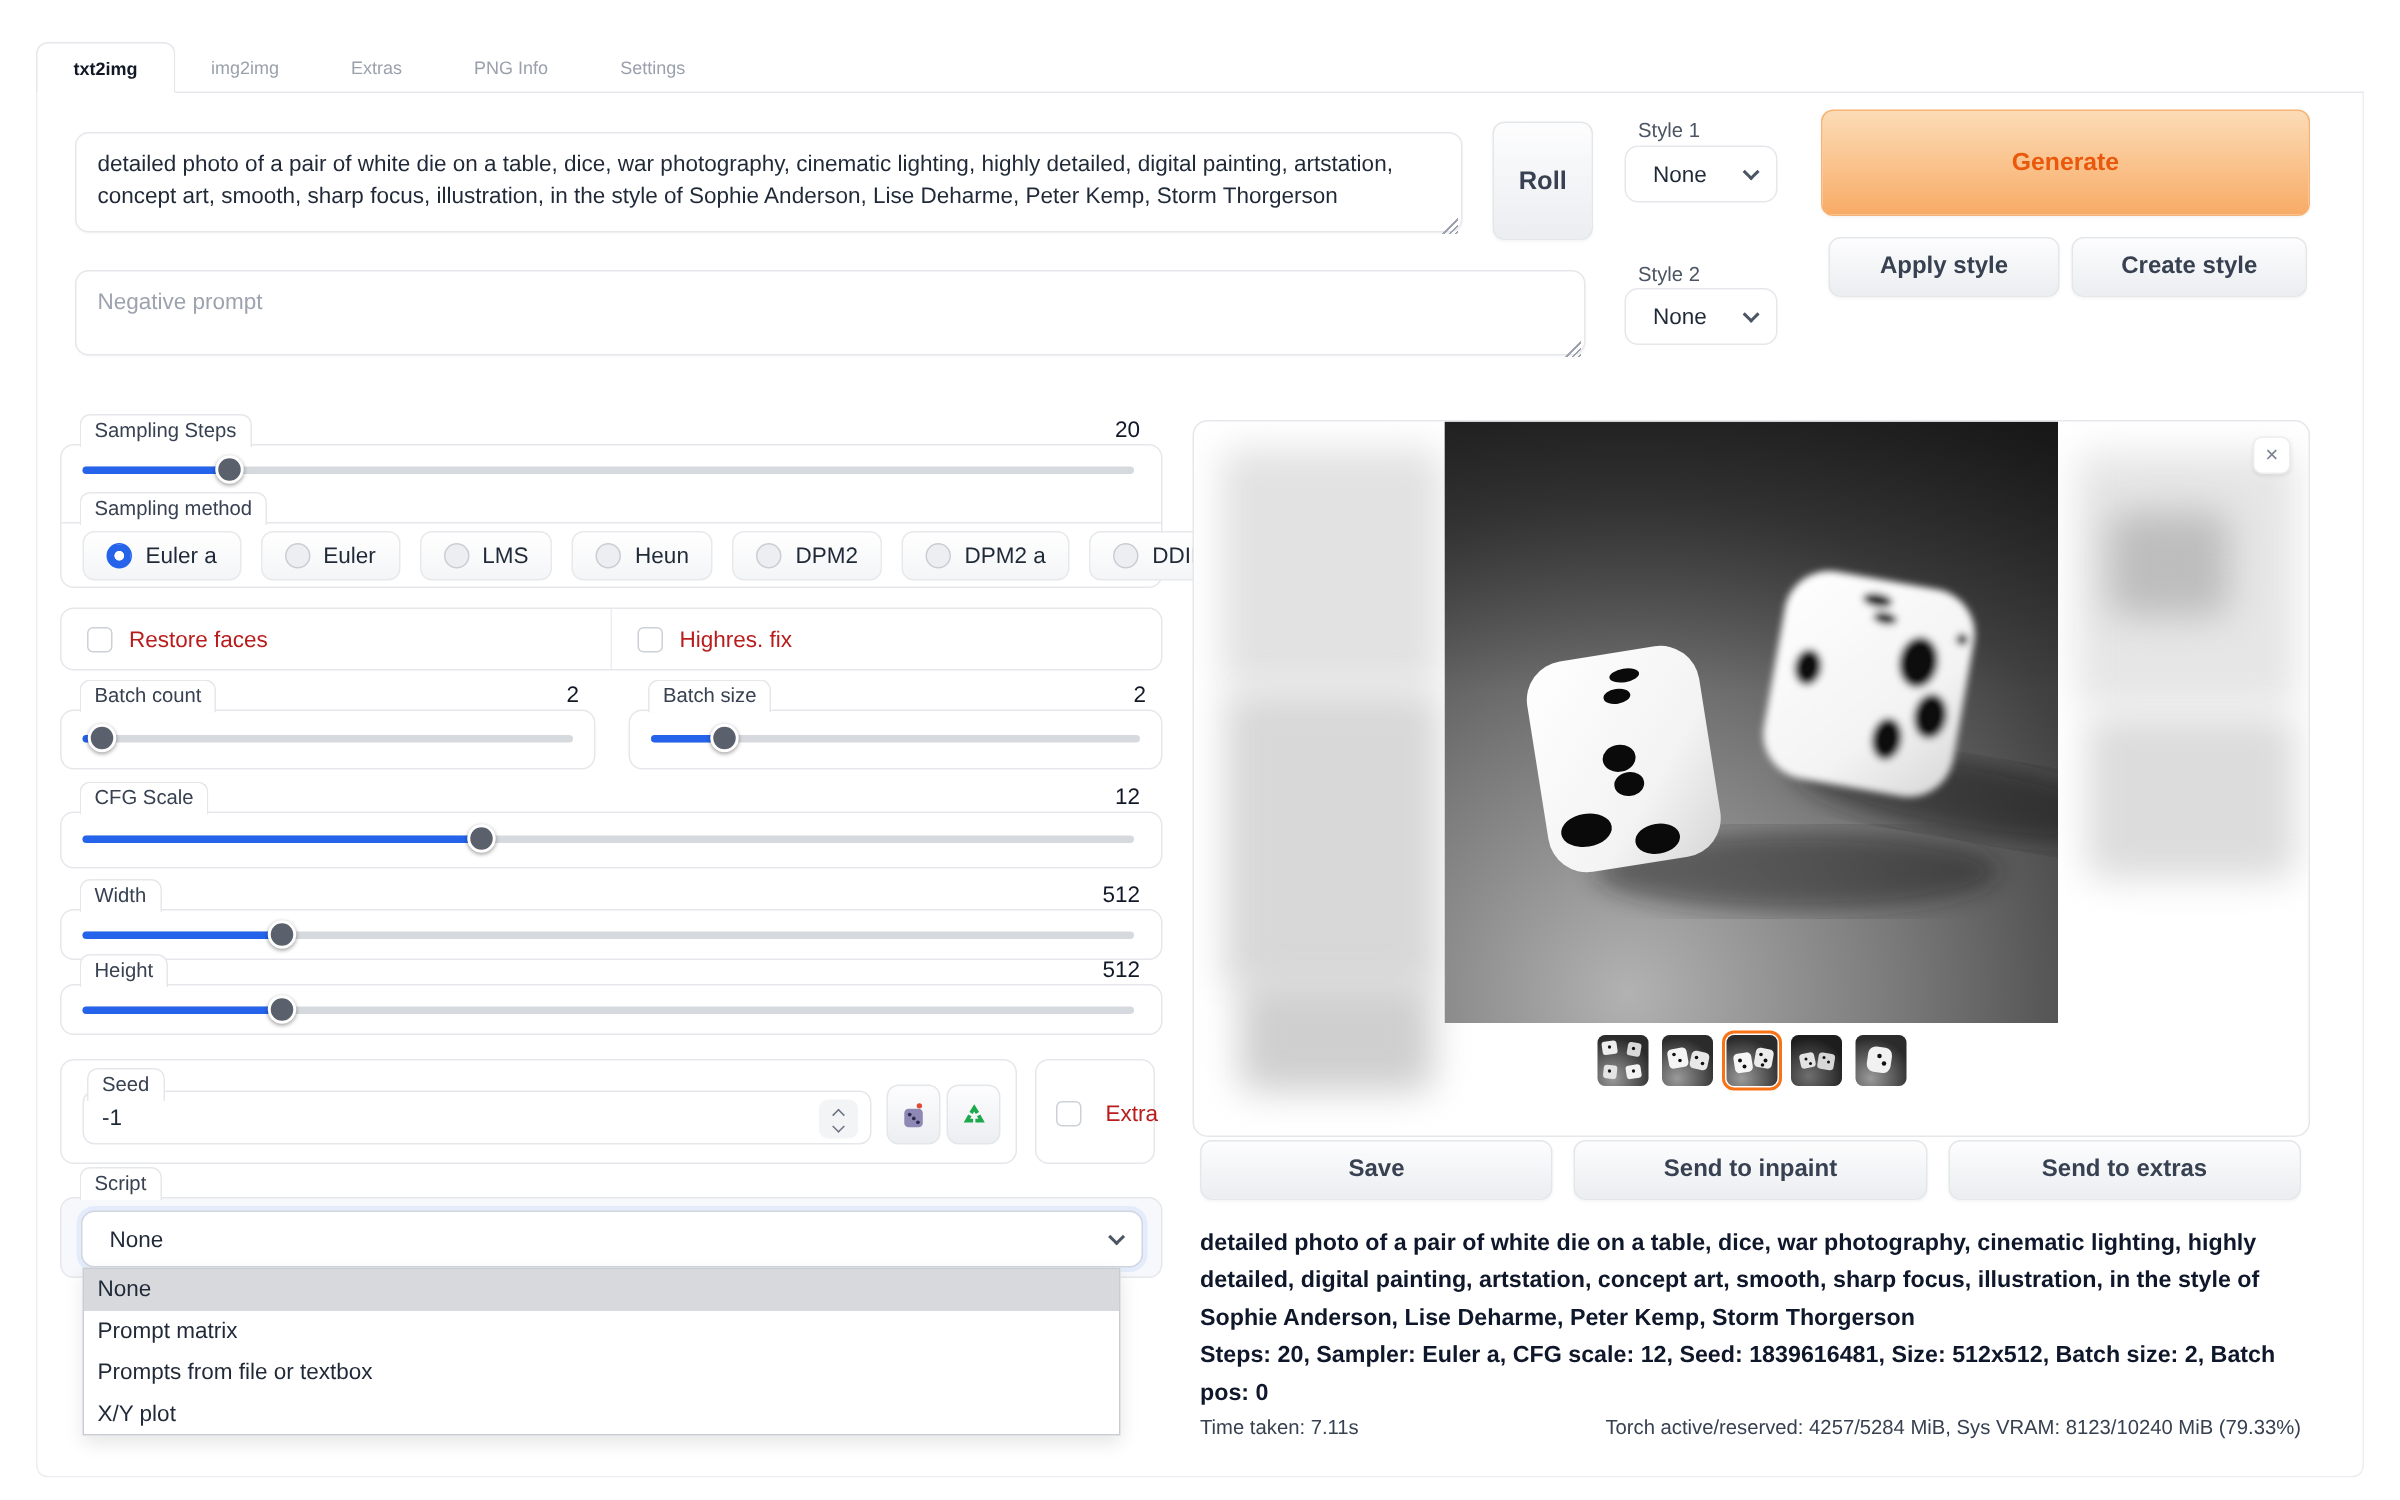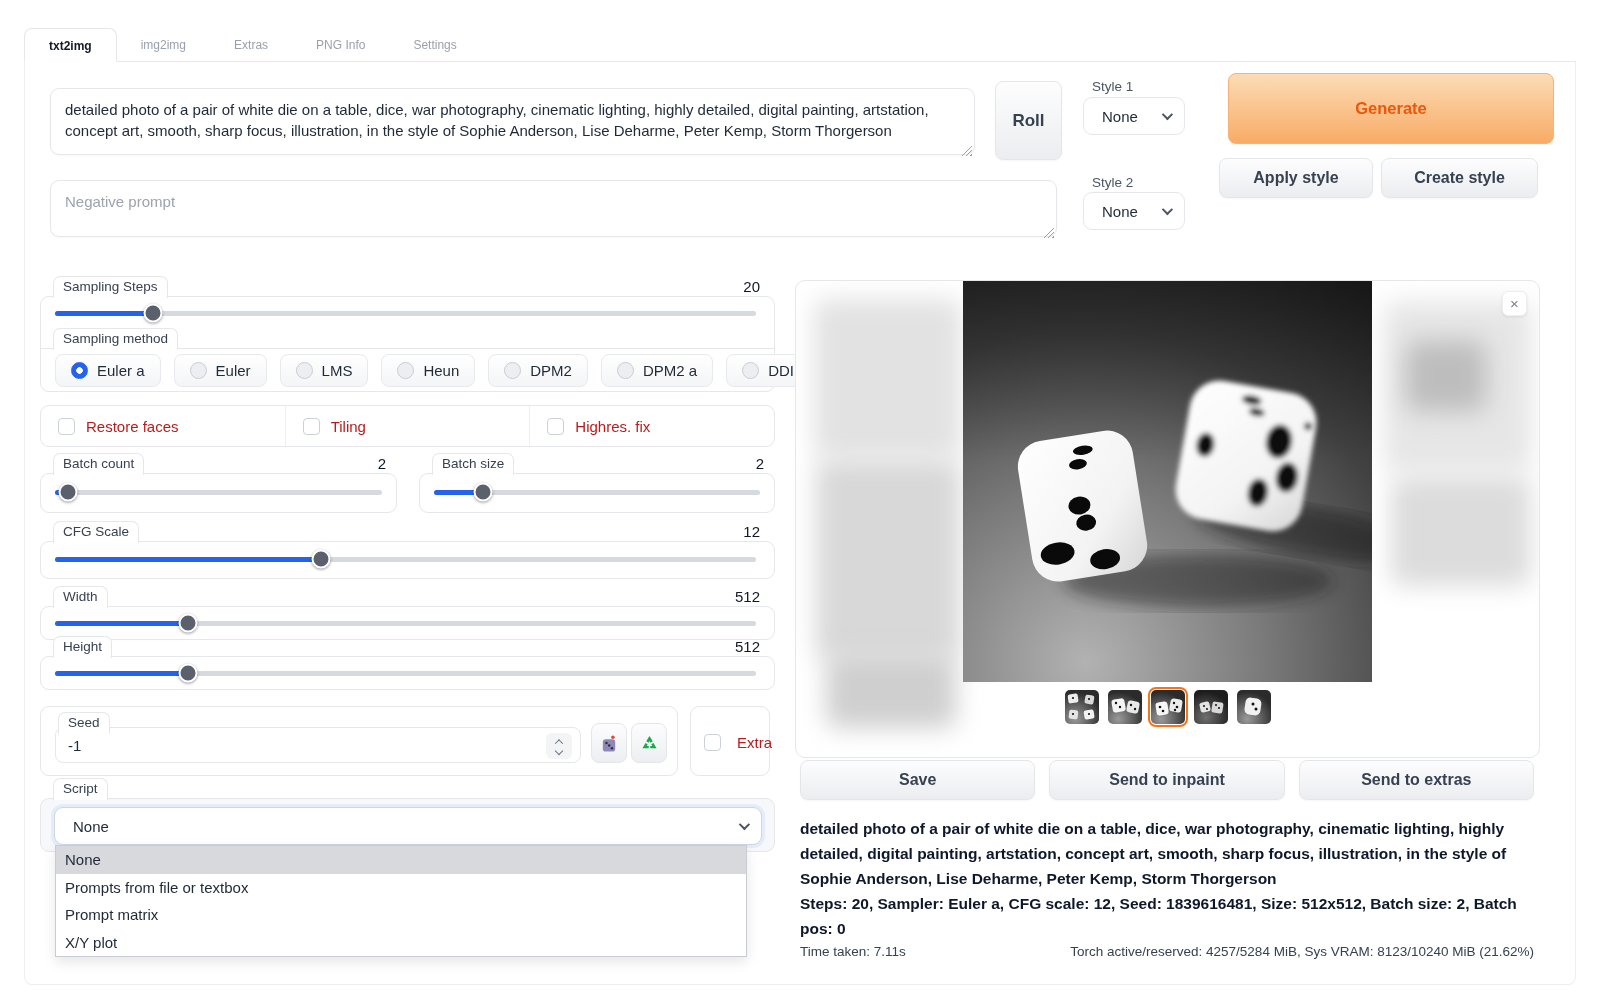--- a/index.html
+++ b/index.html
@@ -120,21 +120,21 @@
   <div class="rz" style="left:961px;top:145px;"></div>
 
   <div class="btn abs" style="left:995px;top:81px;width:67px;height:79px;font-size:17px;">Roll</div>
 
   <div class="minilabel" style="left:1086px;top:79px;">Style 1</div>
   <div class="select" style="left:1083px;top:97px;width:102px;height:38px;">
     <span>None</span>
     <span class="chev"></span>
   </div>
 
-  <div class="btn btn-generate abs" style="left:1214px;top:73px;width:326px;height:71px;margin-left:14px;">Generate</div>
+  <div class="btn btn-generate abs" style="left:1214px;top:73px;width:326px;height:71px;">Generate</div>
 
   <textarea class="tarea" style="left: 50px; top: 180px; width: 1007px; height: 57px;" spellcheck="false" placeholder="Negative prompt"></textarea>
   <div class="rz" style="left:1043px;top:227px;"></div>
 
   <div class="btn abs" style="left:1219px;top:158px;width:154px;height:40px;">Apply style</div>
   <div class="btn abs" style="left:1381px;top:158px;width:157px;height:40px;">Create style</div>
 
   <div class="minilabel" style="left:1086px;top:175px;">Style 2</div>
   <div class="select" style="left:1083px;top:192px;width:102px;height:38px;">
     <span>None</span>
@@ -184,24 +184,20 @@
           <span class="rc"></span>
           <span>PLMS</span>
         </div>
     </div>
   </div>
 
   <div class="blk" style="left:40px;top:405px;width:735px;height:42px;display:flex;align-items:stretch;">
     <div class="cbrow" style="flex:1;padding-left:17px;">
       <span class="cb"></span>
         <span>Restore faces</span>
-    </div>
-    <div class="cbrow" style="flex:1;padding-left:17px;border-left:1px solid #eceef1;">
-      <span class="cb"></span>
-        <span>Tiling</span>
     </div>
     <div class="cbrow" style="flex:1;padding-left:17px;border-left:1px solid #eceef1;">
       <span class="cb"></span>
         <span>Highres. fix</span>
     </div>
   </div>
 
   <div class="blk" style="left:40px;top:473px;width:357px;height:40px;">
     <span class="chip">Batch count</span>
     <span class="slider-val" style="right:10px;">2</span>
@@ -282,22 +278,22 @@
 
   <div class="blk" style="left:40px;top:798px;width:735px;height:54px;background:#f6f8fc;">
     <span class="chip">Script</span>
     <div class="select" style="left:13px;top:8px;width:708px;height:38px;border-color:#cfd6df;box-shadow:0 0 0 3px rgba(96,148,250,0.12);">
       <span>None</span>
       <span class="chev"></span>
     </div>
   </div>
   <div class="menu">
     <div class="opt hl">None</div>
+    <div class="opt">Prompt matrix</div>
     <div class="opt">Prompts from file or textbox</div>
-    <div class="opt">Prompt matrix</div>
     <div class="opt">X/Y plot</div>
   </div>
 
   <div id="panel">
     <div class="blob" style="left:18px;top:18px;width:148px;height:158px;background:#e2e2e2;"></div>
     <div class="blob" style="left:20px;top:178px;width:145px;height:200px;background:#d8d8d8;"></div>
     <div class="blob" style="left:30px;top:372px;width:130px;height:75px;background:#cfcfcf;"></div>
     <div class="blob" style="left:588px;top:20px;width:148px;height:170px;background:#e6e6e6;"></div>
     <div class="blob" style="left:595px;top:195px;width:140px;height:110px;background:#dcdcdc;"></div>
     <div class="blob" style="left:610px;top:60px;width:80px;height:70px;background:#bdbdbd;"></div>
@@ -413,16 +409,16 @@
     <div class="btn" style="flex:1;height:40px;">Save</div>
     <div class="btn" style="flex:1;height:40px;">Send to inpaint</div>
     <div class="btn" style="flex:1;height:40px;">Send to extras</div>
   </div>
 
   <div class="outinfo">
     <div class="p">detailed photo of a pair of white die on a table, dice, war photography, cinematic lighting, highly detailed, digital painting, artstation, concept art, smooth, sharp focus, illustration, in the style of Sophie Anderson, Lise Deharme, Peter Kemp, Storm Thorgerson</div>
     <div class="p">Steps: 20, Sampler: Euler a, CFG scale: 12, Seed: 1839616481, Size: 512x512, Batch size: 2, Batch pos: 0</div>
     <div class="outfoot">
       <span>Time taken: 7.11s</span>
-      <span>Torch active/reserved: 4257/5284 MiB, Sys VRAM: 8123/10240 MiB (21.62%)</span>
+      <span>Torch active/reserved: 4257/5284 MiB, Sys VRAM: 8123/10240 MiB (79.33%)</span>
     </div>
   </div>
 </div>
 
 </body></html>

